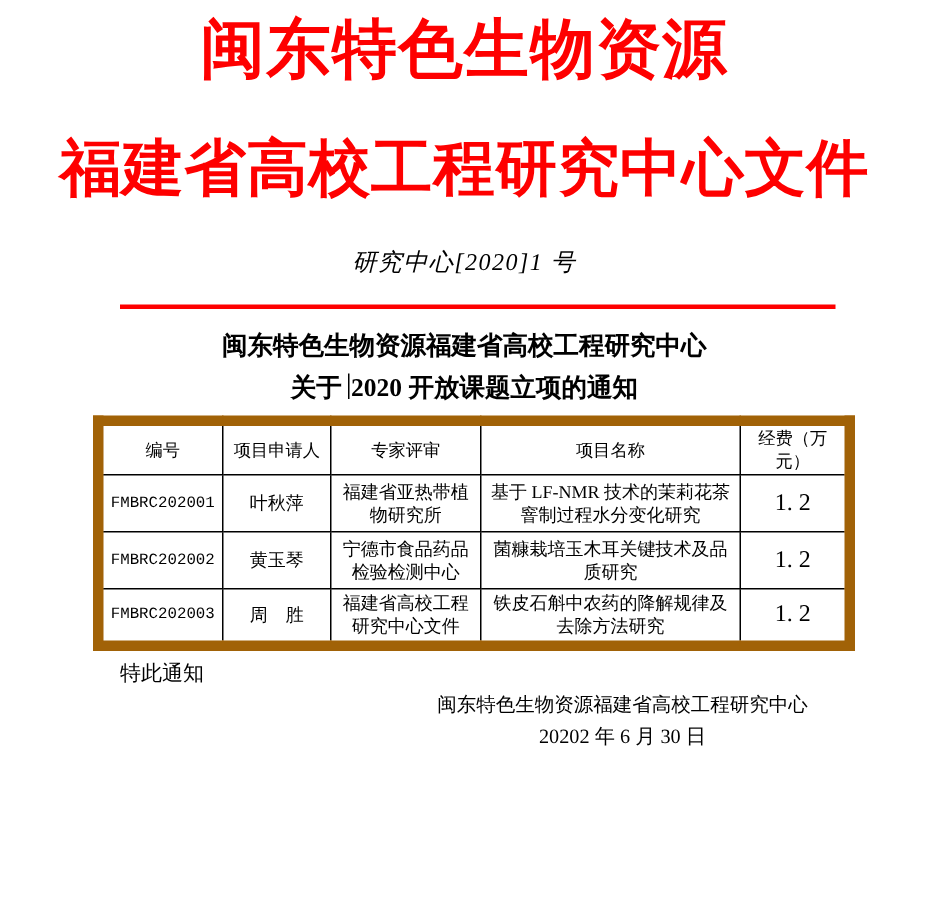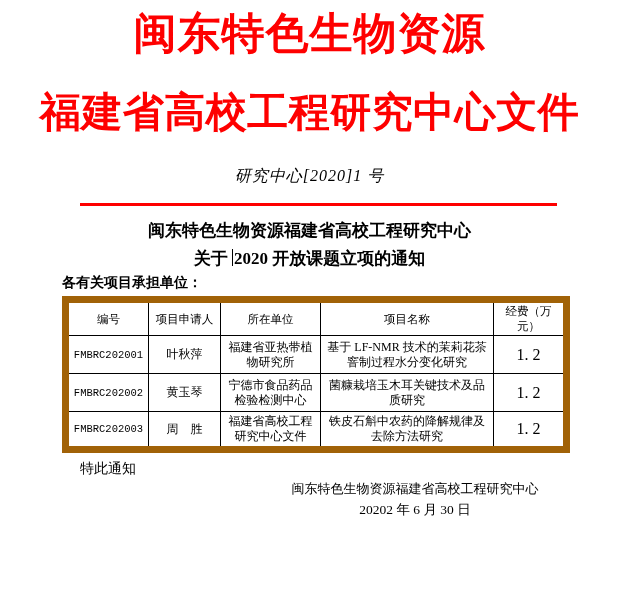--- a/index.html
+++ b/index.html
@@ -74,36 +74,35 @@
 
   <div class="doc-number">研究中心[2020]1 号</div>
 
   <div class="red-rule"></div>
 
   <div class="subject">
     <div>闽东特色生物资源福建省高校工程研究中心</div>
     <div><span>关于 </span><span class="caret"></span><span>2020 开放课题立项的通知</span></div>
   </div>
 
-  <div class="salutation">各有关项目承担单位：</div>
 
 
   <table class="grant-table">
     <colgroup>
       <col style="width:83px">
         <col style="width:72px">
         <col style="width:100px">
         <col style="width:173px">
         <col style="width:73px">
     </colgroup>
     <tbody>
         <tr class="hdr">
       <th class="c-hdr">编号</th>
       <th class="c-hdr">项目申请人</th>
-      <th class="c-hdr">所在单位</th>
+      <th class="c-hdr">专家评审</th>
       <th class="c-hdr">项目名称</th>
       <th class="c-hdr">经费（万元）</th>
     </tr>
     <tr class="row">
       <td class="c-code">FMBRC202001</td>
       <td class="c-cjk">叶秋萍</td>
       <td class="c-cjk">福建省亚热带植物研究所</td>
       <td class="c-cjk">基于 LF-NMR 技术的茉莉花茶窨制过程水分变化研究</td>
       <td class="c-num">1. 2</td>
     </tr>

